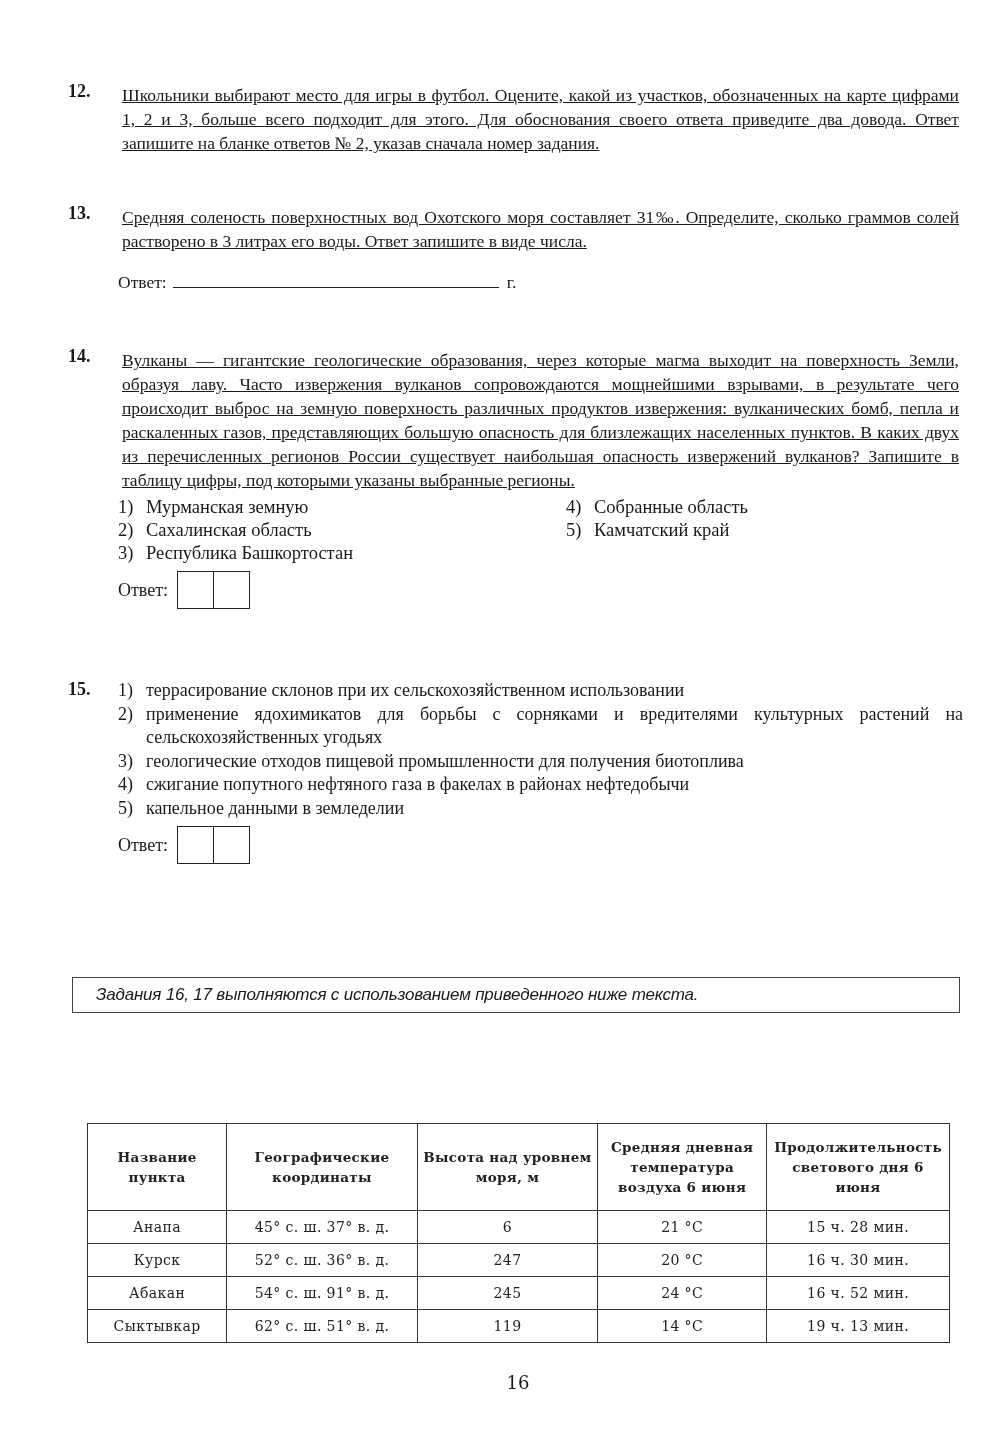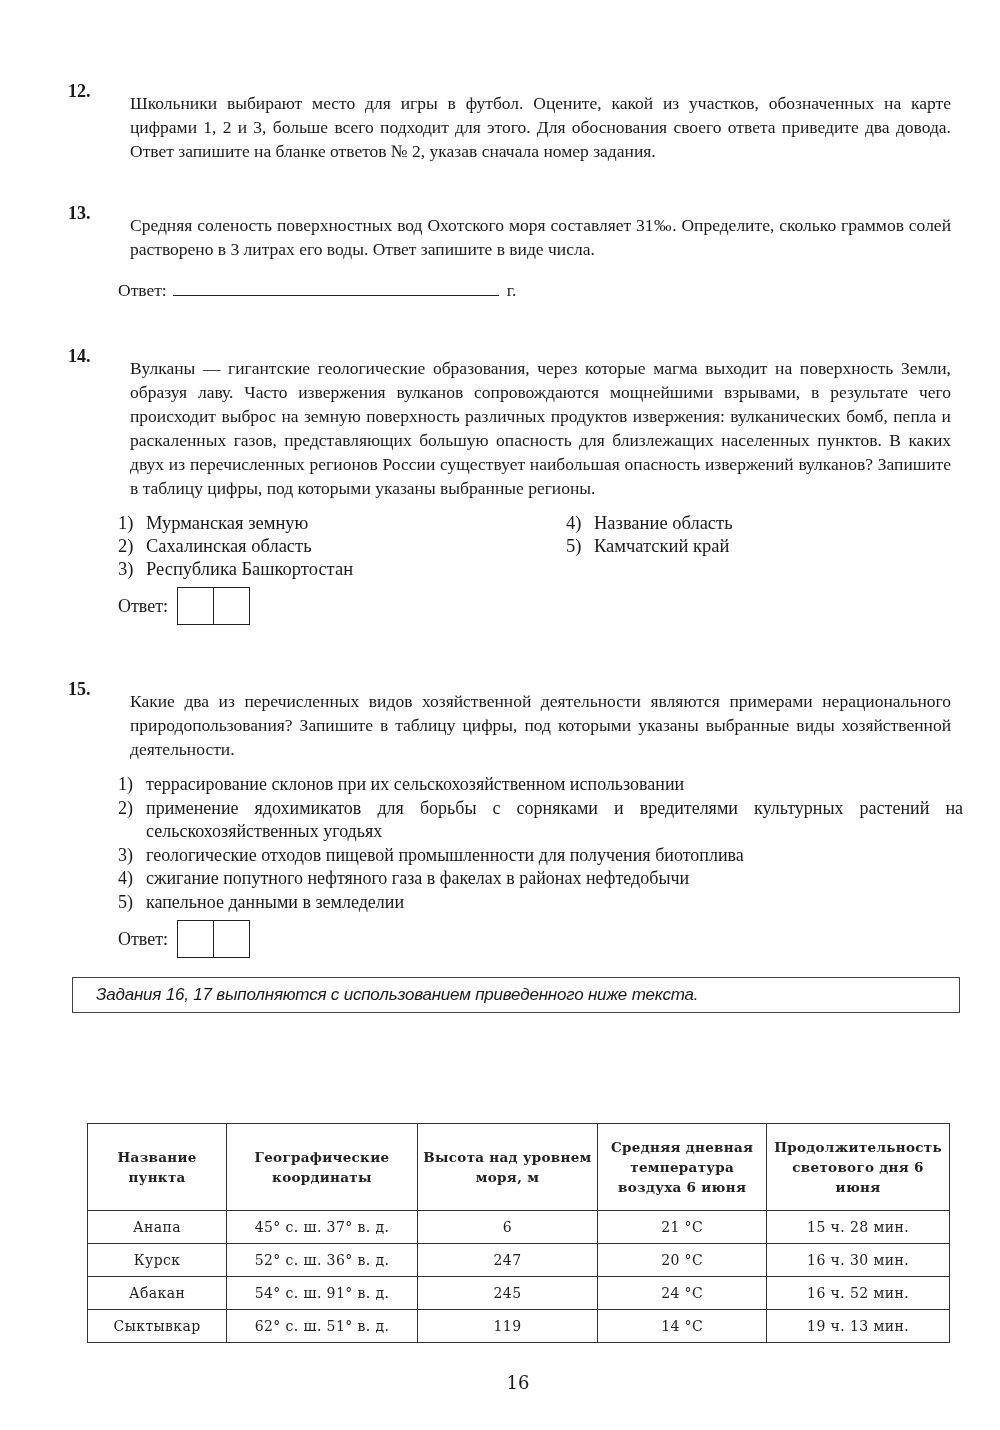--- a/index.html
+++ b/index.html
@@ -26,21 +26,21 @@
       position: absolute;
       left: 0;
       top: 0;
       font-weight: bold;
       font-size: 18px;
     }
     .task-body {
       margin-left: 50px;
       text-align: justify;
     }
-    .task-body p { margin: 12px; }
+    .task-body p { margin: 4px; text-decoration: underline; }
 
     .answer-line-row {
       margin-top: 16px;
       display: flex;
       align-items: baseline;
     }
     .answer-line {
       display: inline-block;
       width: 326px;
       border-bottom: 1px solid #222;
@@ -174,21 +174,21 @@
     <span class="task-num">14.</span>
     <div class="task-body">
       <p>Вулканы — гигантские геологические образования, через которые магма выходит на поверхность Земли, образуя лаву. Часто извержения вулканов сопровождаются мощнейшими взрывами, в результате чего происходит выброс на земную поверхность различных продуктов извержения: вулканических бомб, пепла и раскаленных газов, представляющих большую опасность для близлежащих населенных пунктов. В каких двух из перечисленных регионов России существует наибольшая опасность извержений вулканов? Запишите в таблицу цифры, под которыми указаны выбранные регионы.</p>
       <div class="options-grid">
         <div class="opt-item">
             <span class="opt-num">1)</span>
             <span class="opt-text">Мурманская земную</span>
           </div>
         <div class="opt-item">
             <span class="opt-num">4)</span>
-            <span class="opt-text">Название область</span>
+            <span class="opt-text">Собранные область</span>
           </div>
         <div class="opt-item">
             <span class="opt-num">2)</span>
             <span class="opt-text">Сахалинская область</span>
           </div>
         <div class="opt-item">
             <span class="opt-num">5)</span>
             <span class="opt-text">Камчатский край</span>
           </div>
         <div class="opt-item">
@@ -202,21 +202,20 @@
           <div class="cell"></div>
           <div class="cell"></div>
         </div>
       </div>
     </div>
   </div>
 
   <div class="task" style="top:677px;">
     <span class="task-num">15.</span>
     <div class="task-body">
-      <p>Какие два из перечисленных видов хозяйственной деятельности являются примерами нерационального природопользования? Запишите в таблицу цифры, под которыми указаны выбранные виды хозяйственной деятельности.</p>
       <div class="options-list">
         <div class="opt-item">
             <span class="opt-num">1)</span>
             <span class="opt-text">террасирование склонов при их сельскохозяйственном использовании</span>
           </div>
         <div class="opt-item">
             <span class="opt-num">2)</span>
             <span class="opt-text" style="text-align:justify;">применение ядохимикатов для борьбы с сорняками и вредителями культурных растений на сельскохозяйственных угодьях</span>
           </div>
         <div class="opt-item">

